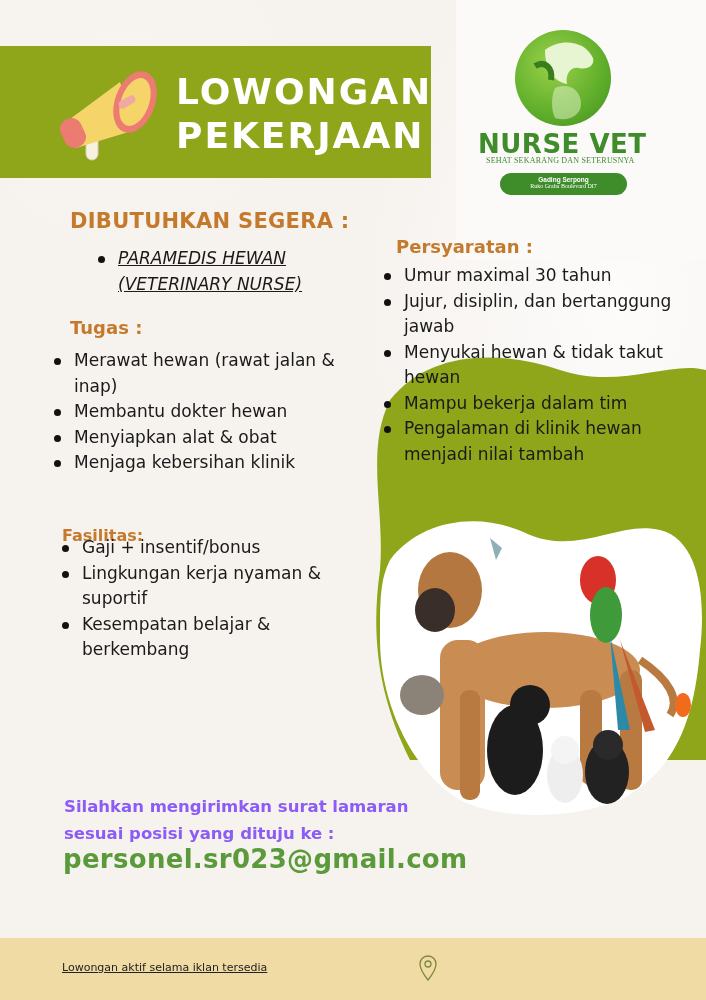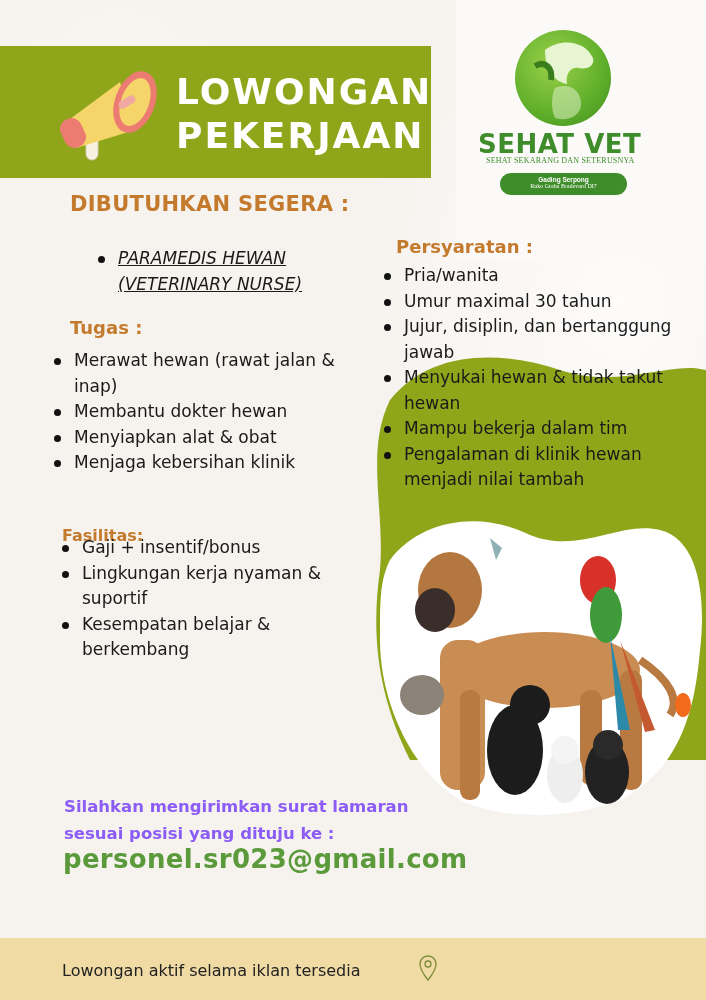--- a/index.html
+++ b/index.html
@@ -62,21 +62,21 @@
       position: absolute; left: 30px; top: 148px; width: 127px; height: 22px; border-radius: 11px;
       background: #3e8c2a; color: #fff; text-align: center;
     }
     .logo-pill .l1 { font-size: 6.5px; font-weight: bold; display: block; margin-top: 3px; }
     .logo-pill .l2 { font-size: 6px; display: block; font-family: "Liberation Serif", serif; }
 
     .h-orange {
       color: #c47a2c; font-weight: bold;
       font-family: "DejaVu Sans", sans-serif;
     }
-    .needed-title { position: absolute; left: 70px; top: 192px; font-size: 21px; letter-spacing: 0.3px; }
+    .needed-title { position: absolute; left: 70px; top: 209px; font-size: 21px; letter-spacing: 0.3px; }
     ul.list { list-style: none; }
     ul.list li {
       position: relative; padding-left: 24px; font-size: 17px; line-height: 25.5px;
       font-family: "DejaVu Sans", sans-serif; color: #1a1a1a;
     }
     ul.list li::before {
       content: ""; position: absolute; left: 4px; top: 10px; width: 7px; height: 7px; border-radius: 50%;
       background: #111;
     }
     .needed-list { position: absolute; left: 94px; top: 246px; width: 260px; text-decoration: underline; }
@@ -100,22 +100,23 @@
       position: absolute; left: 63px; top: 844px;
       color: #5a9a3a; font-weight: bold; font-size: 26px; letter-spacing: 0.3px;
       font-family: "DejaVu Sans", sans-serif; text-decoration: none;
     }
 
     .footer {
       position: absolute; left: 0; top: 938px; width: 706px; height: 62px;
       background: #f1dba5;
     }
     .footer-text {
-      position: absolute; left: 62px; top: 23px; font-size: 16px; color: #222;
-      font-family: "DejaVu Sans", sans-serif;
+      position: absolute; left: 62px; top: 23px; font-size: 11px; color: #222;
+      font-family: "DejaVu Sans", sans-serif;
+      text-decoration: underline;
     }
     .pin { position: absolute; left: 418px; top: 17px; width: 20px; height: 26px; }
   </style>
 </head>
 <body>
 
 <div class="bg-light"></div>
 <div class="right-light"></div>
 
 <svg class="green-blob" viewBox="0 0 336 420">
@@ -172,21 +173,21 @@
 </div>
 
 <div class="logo">
   <div class="logo-circle">
     <svg width="96" height="96" viewBox="0 0 96 96">
       <path d="M30,20 C45,8 70,10 78,28 C80,36 72,40 64,38 C56,36 50,44 52,54 C40,52 30,40 30,20 Z" fill="#e7f5d2"></path>
       <path d="M20,36 C30,30 38,38 36,50" fill="none" stroke="#3a7d1c" stroke-width="6"></path>
       <path d="M40,58 C54,52 66,60 66,74 C66,86 52,92 40,88 C36,80 36,66 40,58 Z" fill="#e7f5d2" opacity="0.5"></path>
     </svg>
   </div>
-  <div class="logo-name">SEHAT VET</div>
+  <div class="logo-name">NURSE VET</div>
   <div class="logo-tag">SEHAT SEKARANG DAN SETERUSNYA</div>
   <div class="logo-pill">
     <span class="l1">Gading Serpong</span>
     <span class="l2">Ruko Graha Boulevard DI7</span>
   </div>
 </div>
 
 <div class="needed-title h-orange">DIBUTUHKAN SEGERA :</div>
 <ul class="list needed-list">
   <li>PARAMEDIS HEWAN (VETERINARY NURSE)</li>
@@ -195,21 +196,20 @@
 <div class="tugas-title h-orange">Tugas :</div>
 <ul class="list tugas-list">
   <li>Merawat hewan (rawat jalan &amp; inap)</li>
   <li>Membantu dokter hewan</li>
   <li>Menyiapkan alat &amp; obat</li>
   <li>Menjaga kebersihan klinik</li>
 </ul>
 
 <div class="syarat-title h-orange">Persyaratan :</div>
 <ul class="list syarat-list">
-  <li>Pria/wanita</li>
   <li>Umur maximal 30 tahun</li>
   <li>Jujur, disiplin, dan bertanggung jawab</li>
   <li>Menyukai hewan &amp; tidak takut hewan</li>
   <li>Mampu bekerja dalam tim</li>
   <li>Pengalaman di klinik hewan menjadi nilai tambah</li>
 </ul>
 
 <div class="fas-title h-orange">Fasilitas:</div>
 <ul class="list fas-list">
   <li>Gaji + insentif/bonus</li>

